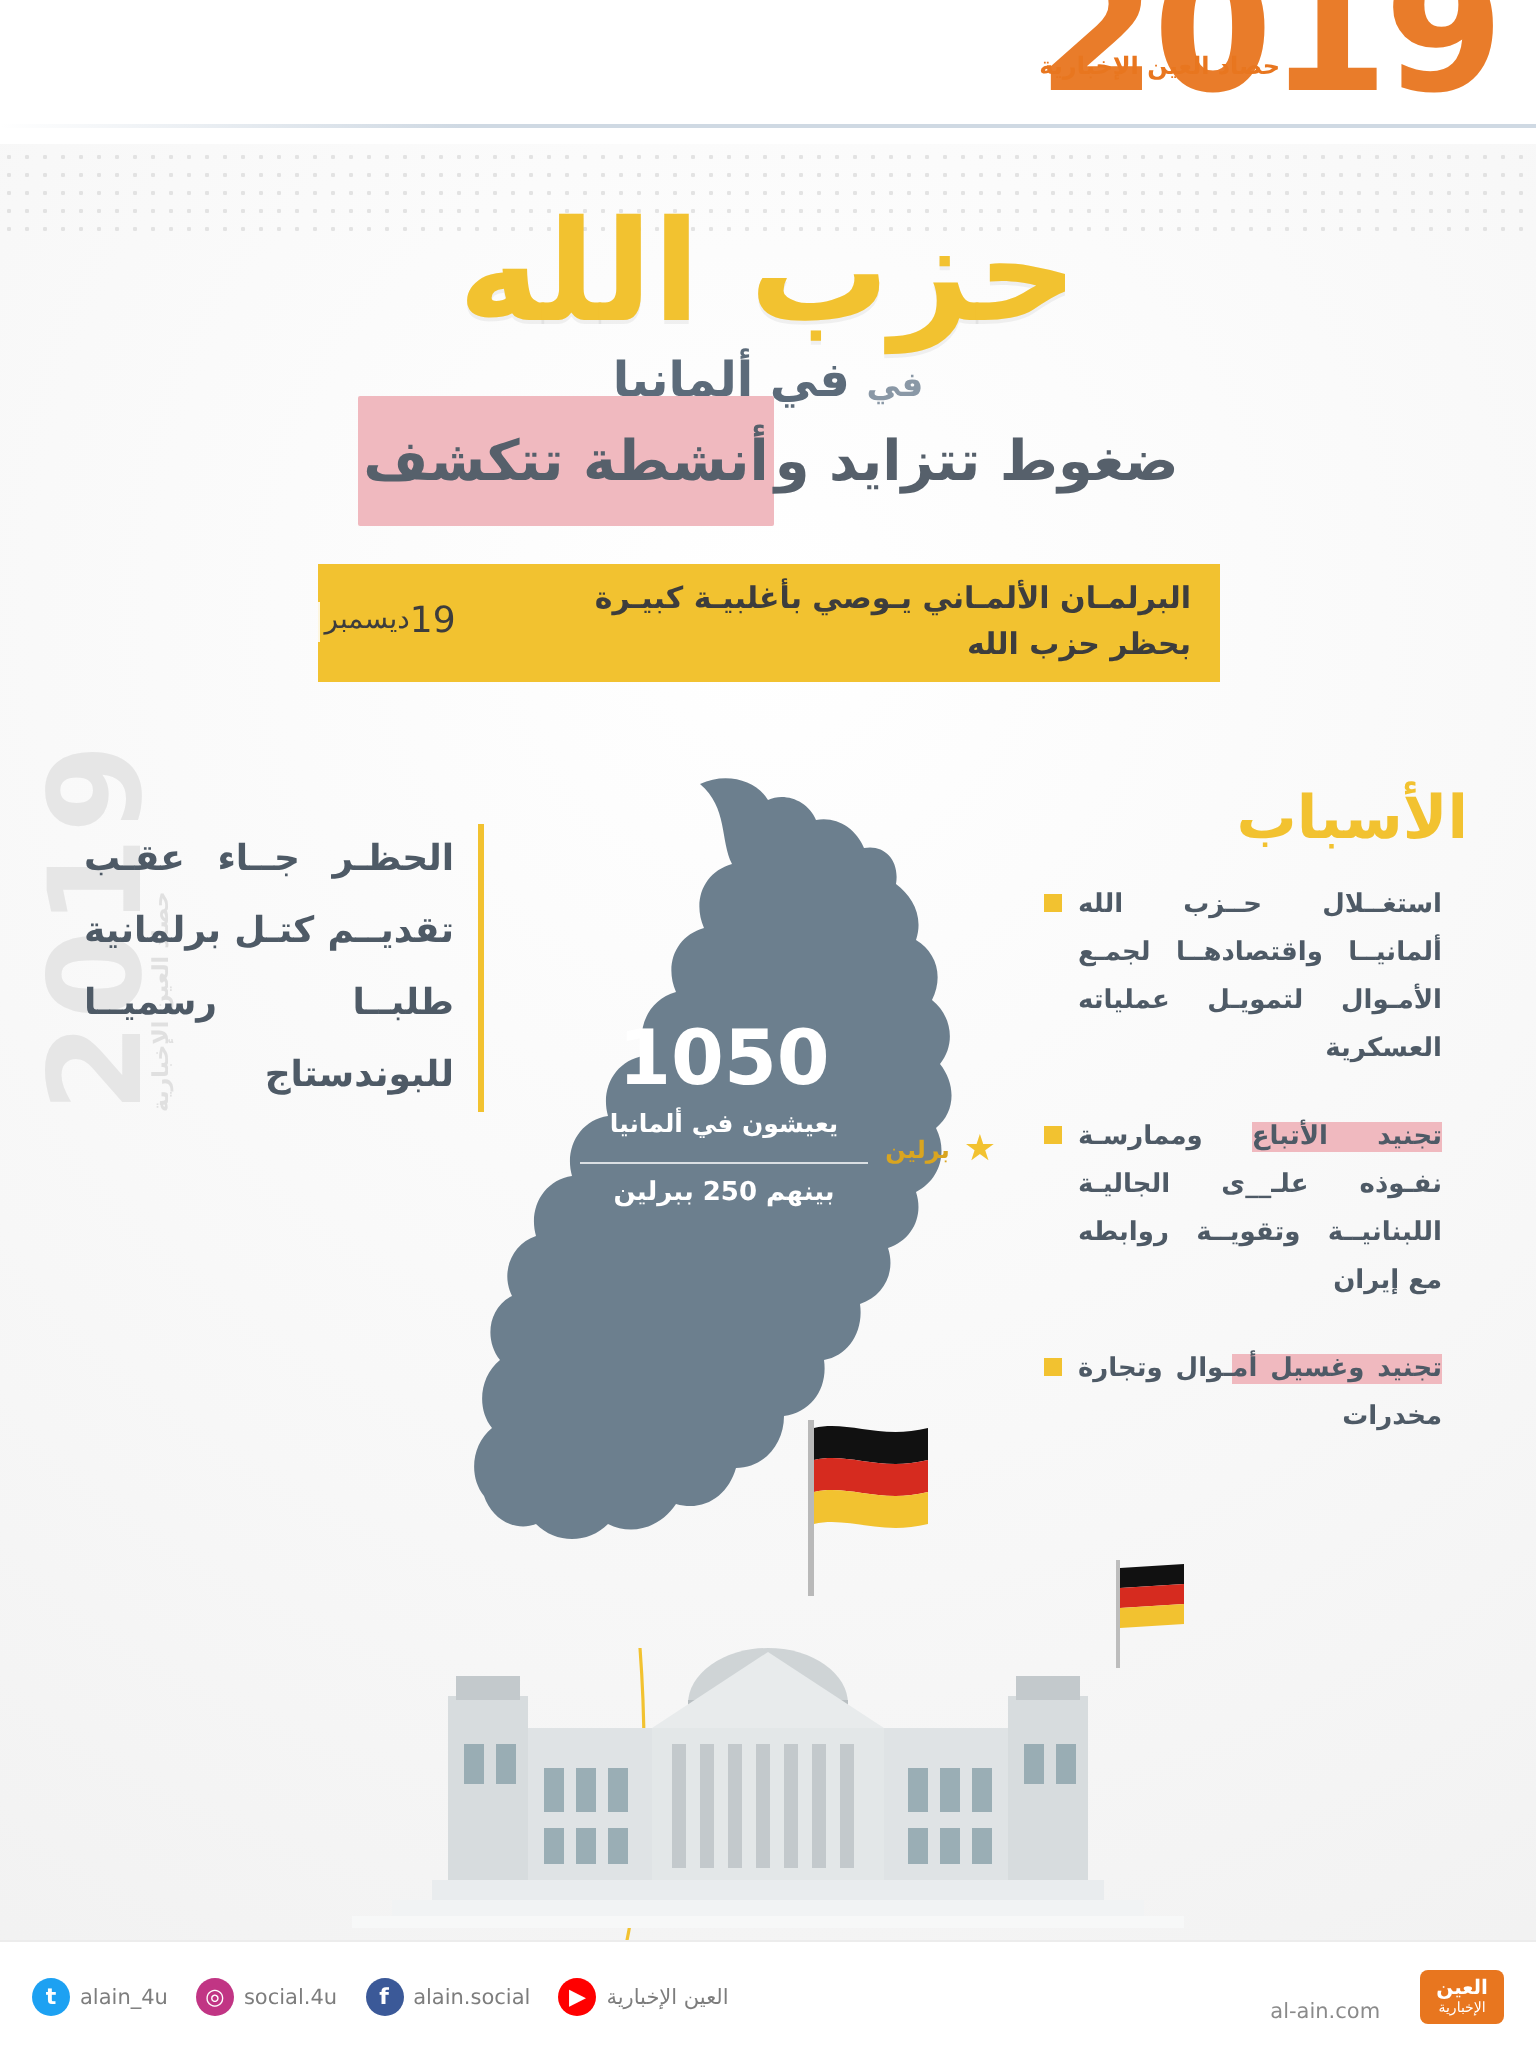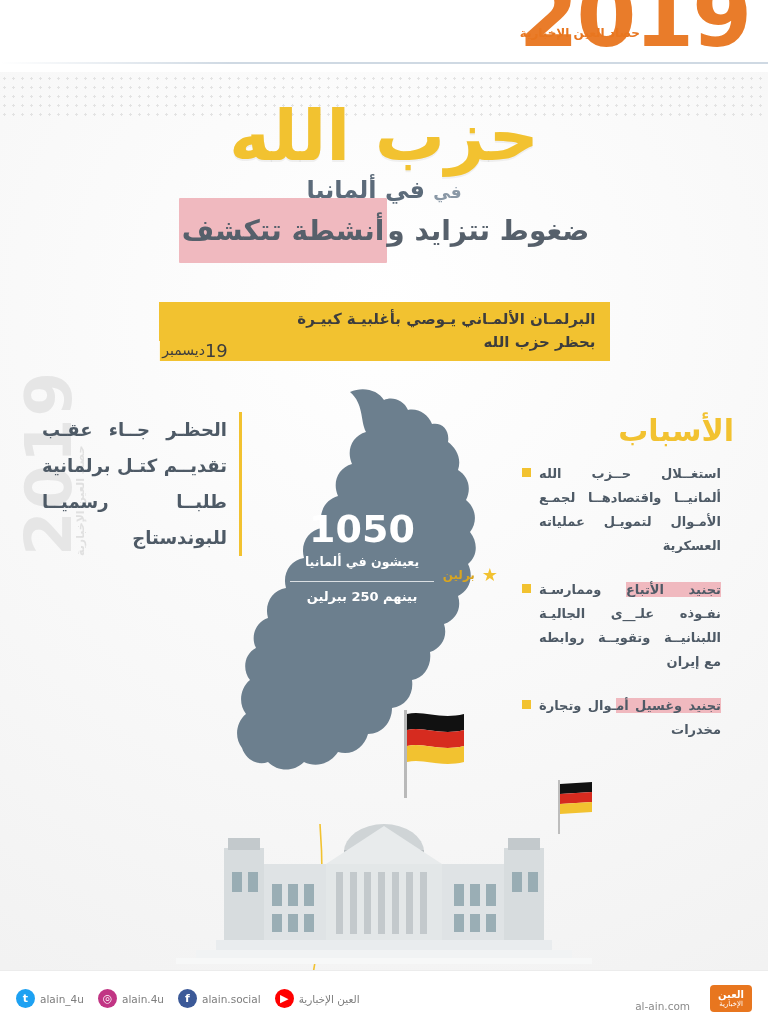--- a/index.html
+++ b/index.html
@@ -74,24 +74,24 @@
     padding: 16px 3px;
     border-radius: 1px;
   }
 
   
   .datebox {
     position: absolute; top: 282px; left: 0; right: 0;
     display: flex; justify-content: center;
   }
   .datebox-inner {
-    display: flex; align-items: flex-end;
+    display: flex; align-items: center;
     background: #f2c230;
     color: #3d3d3d;
-    width: 451px; min-height: 56px; margin-top: 20px;
+    width: 451px; min-height: 56px;
   }
   .datebox-day {
     width: 72px;
     display: flex; 
     align-items: center; justify-content: center;
     font-weight: normal;
     border-left: 1px solid rgba(255,255,255,.85);
   }
   .datebox-day .d { font-size: 18px; line-height: 1.1; }
   .datebox-day .m { font-size: 14px; line-height: 1.4; }
@@ -99,21 +99,21 @@
     flex: 1;
     display: flex; flex-direction: column;
     align-items: flex-start; justify-content: center;
     padding: 6px 14px;
     font-size: 15px; font-weight: bold; line-height: 1.55;
     text-align: right;
   }
 
   
   .reasons {
-    position: absolute; top: 413px; right: 34px; width: 212px;
+    position: absolute; top: 392px; right: 34px; width: 212px;
     text-align: right;
   }
   .reasons-title {
     font-size: 30px; font-weight: bold; color: #f2c230;
     margin-bottom: 14px;
   }
   .reason-item {
     display: flex; flex-direction: row-reverse; justify-content: flex-start;
     gap: 8px;
     margin-bottom: 20px;
@@ -362,21 +362,21 @@
   </svg>
 
   <div class="footer">
     <div class="socials">
       <div class="social">
         <span class="sicon" style="background:#1da1f2">t</span>
         <span class="slabel">alain_4u</span>
       </div>
       <div class="social">
         <span class="sicon" style="background:#c13584">◎</span>
-        <span class="slabel">alain.4u</span>
+        <span class="slabel">social.4u</span>
       </div>
       <div class="social">
         <span class="sicon" style="background:#3b5998">f</span>
         <span class="slabel">alain.social</span>
       </div>
       <div class="social">
         <span class="sicon" style="background:#ff0000">▶</span>
         <span class="slabel news-label">العين الإخبارية</span>
       </div>
     </div>

